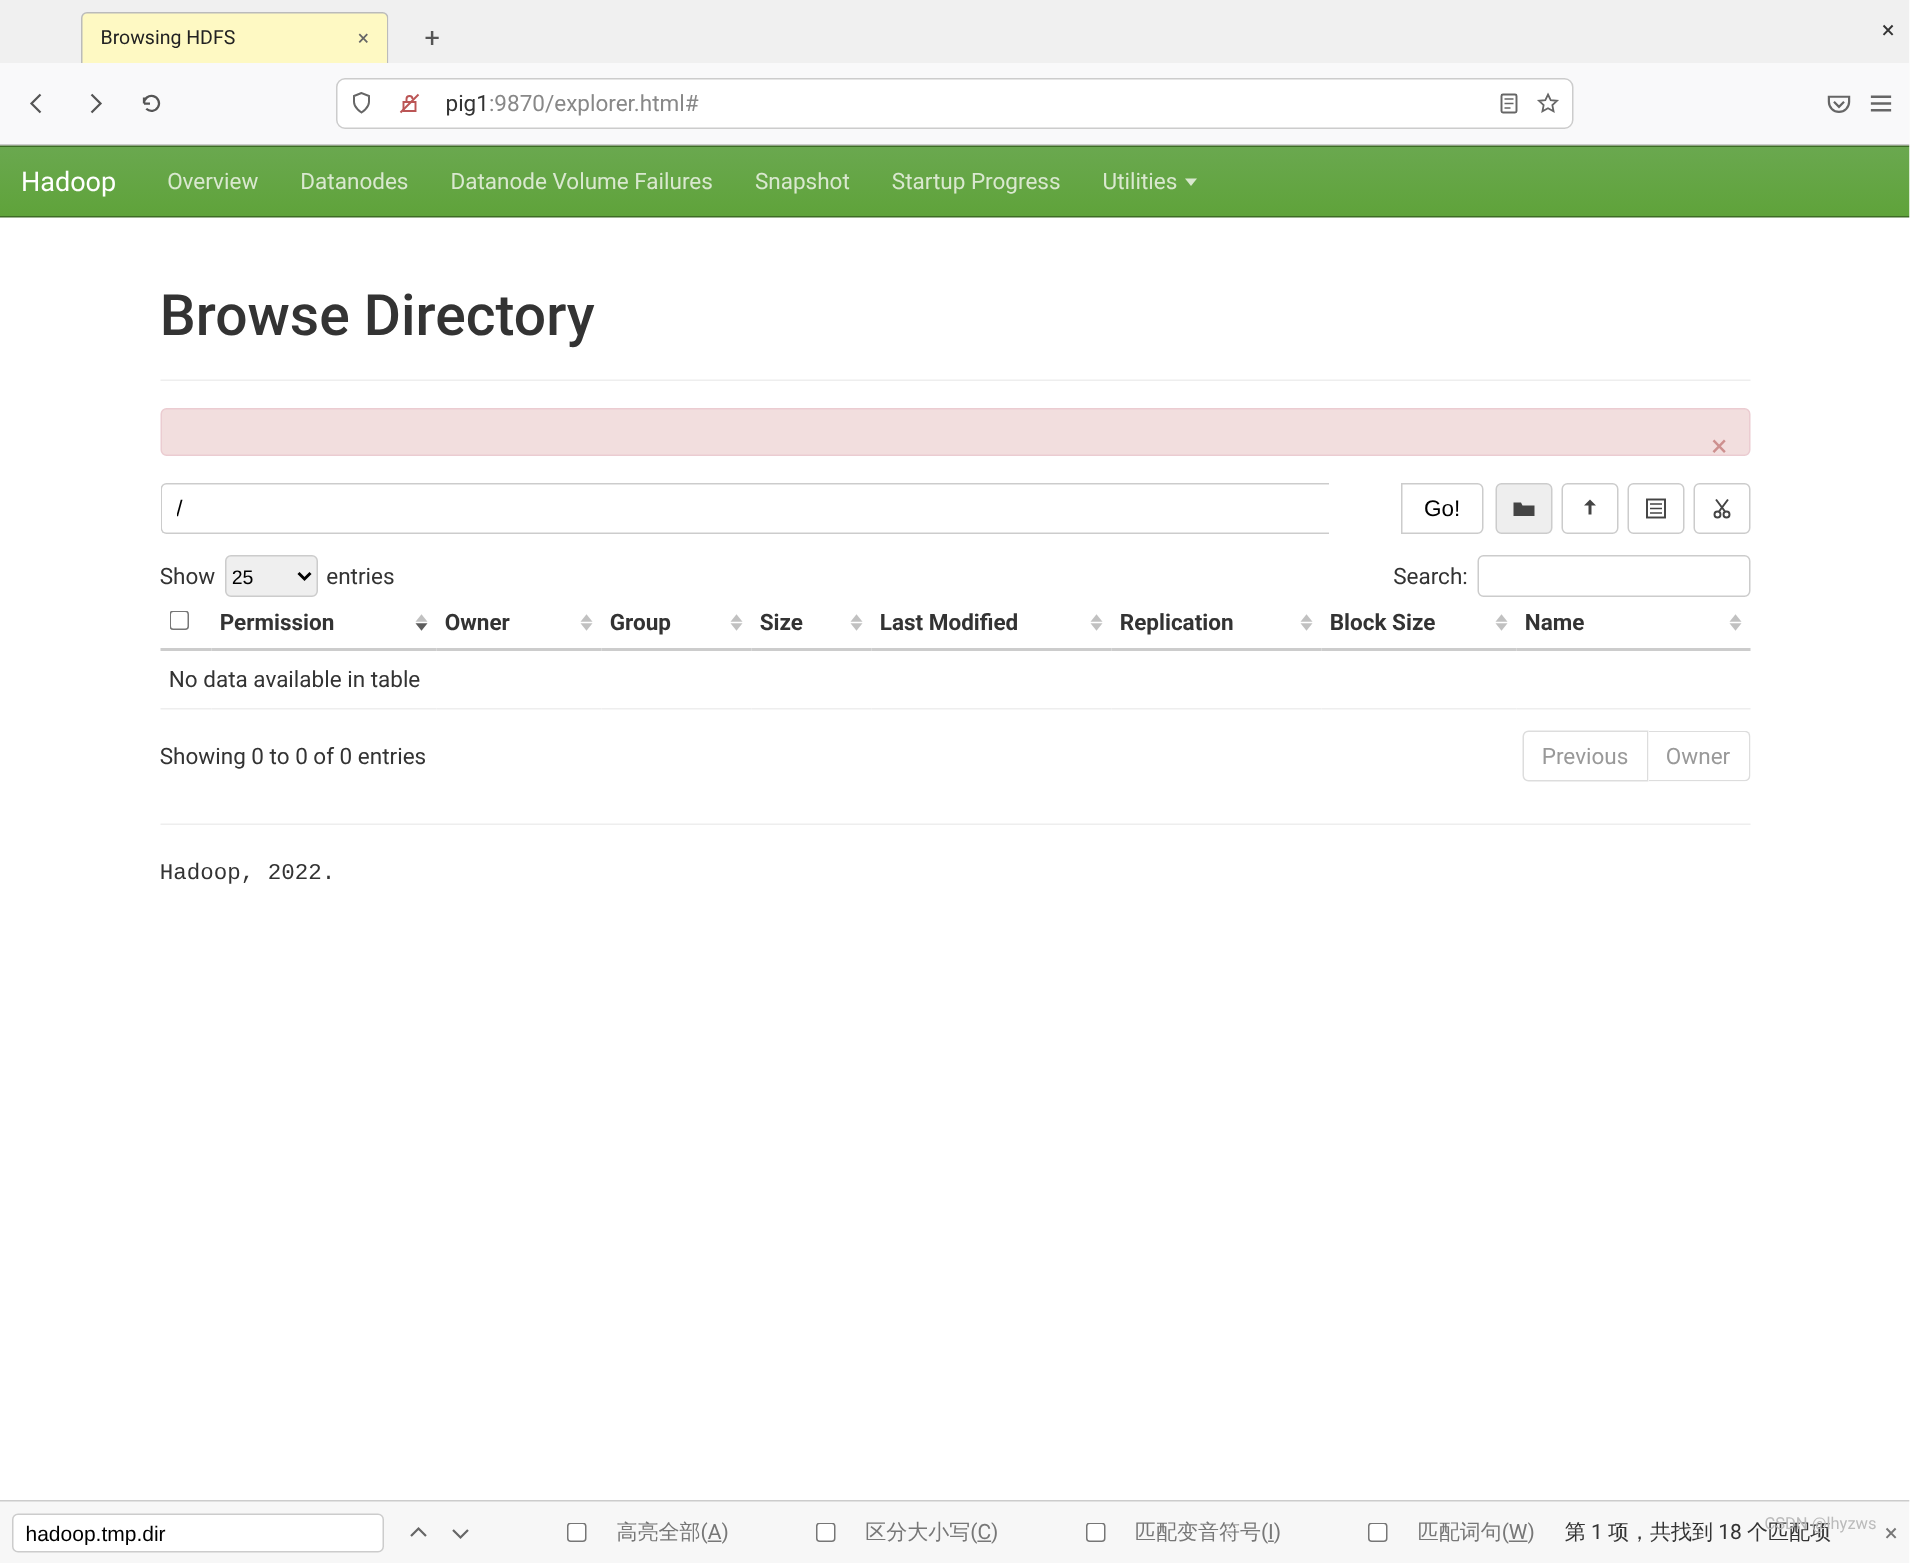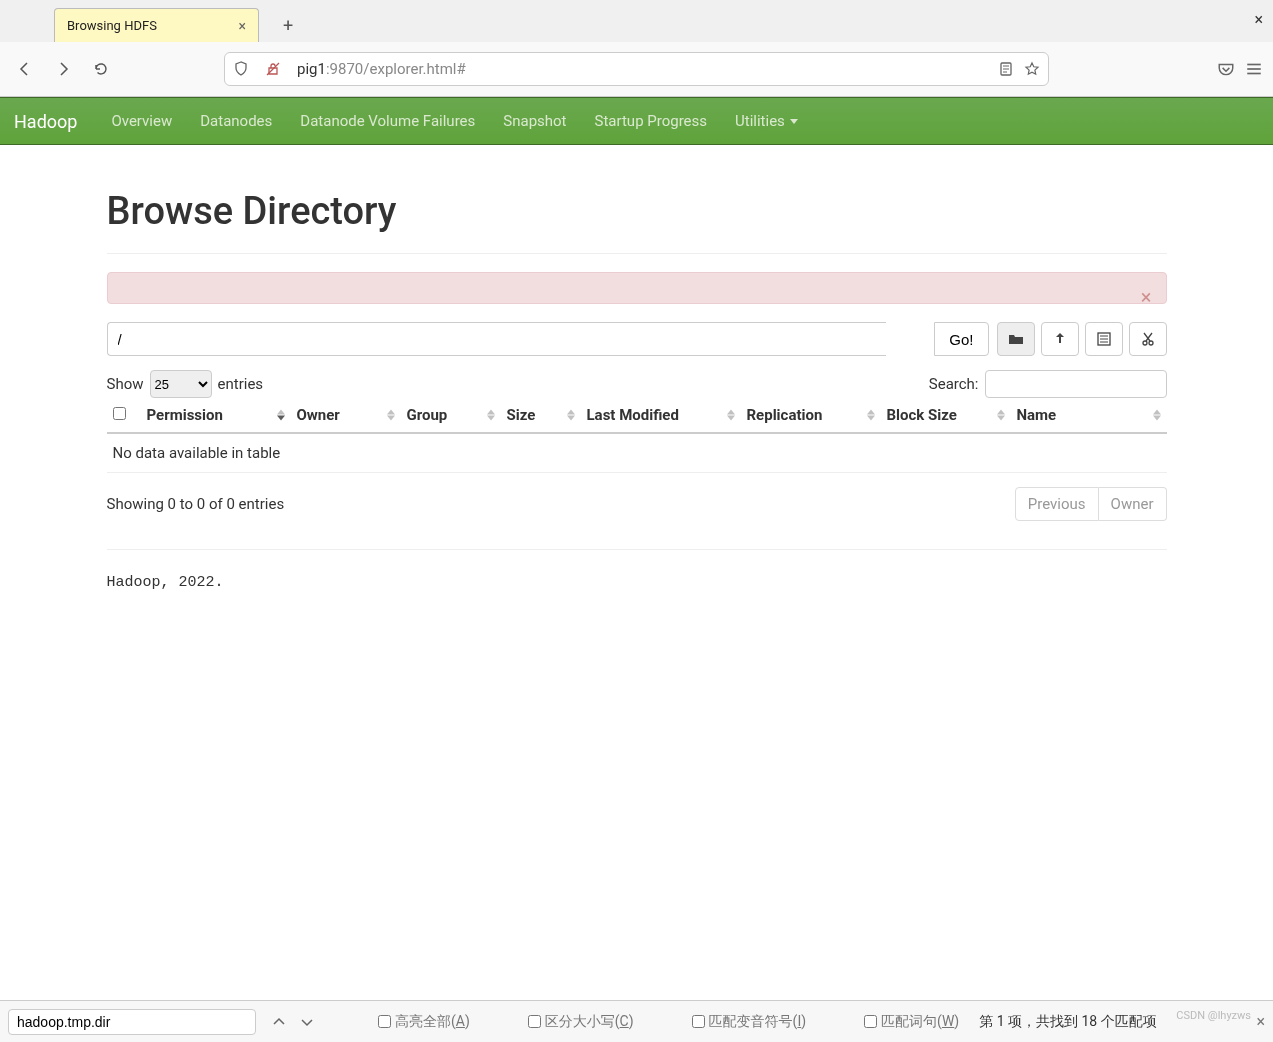--- a/index.html
+++ b/index.html
@@ -69,21 +69,21 @@
 .pager-btn:last-child { border-radius: 0 4px 4px 0; border-left: none; }
 
 .page-footer-sep { border: none; border-top: 1px solid #eee; margin-top: 28px; }
 .page-footer { font-size: 15px; color: #333; margin-top: 24px; font-family: Liberation Mono, monospace; }
 
 
 .findbar { position: absolute; bottom: 0; left: 0; right: 0; background: #f7f7f7; border-top: 1px solid #ccc; height: 42px; display: flex; align-items: center; padding: 0 8px; gap: 10px; font-size: 14px; color: #555; }
 .find-input { border: 1px solid #ccc; border-radius: 4px; height: 26px; width: 248px; padding: 0 8px; font-size: 14px; }
 .find-nav { display: flex; gap: 2px; }
 .find-nav-btn { width: 26px; height: 26px; display: flex; align-items: center; justify-content: center; cursor: pointer; color: #666; }
-.find-check { display: flex; align-items: center; gap: 4px; color: #777; padding-left: 48px; }
+.find-check { display: flex; align-items: center; gap: 20px; color: #777; padding-left: 48px; }
 .find-check input { }
 .find-label u { text-decoration: underline; }
 .find-status { margin-left: 10px; color: #333; }
 .watermark { position: absolute; right: 22px; bottom: 20px; font-size: 11px; color: #bbb; }
 .find-close { margin-left: auto; font-size: 16px; color: #777; cursor: pointer; }
 
 svg { display: block; }
 </style>
 </head>
 <body>

